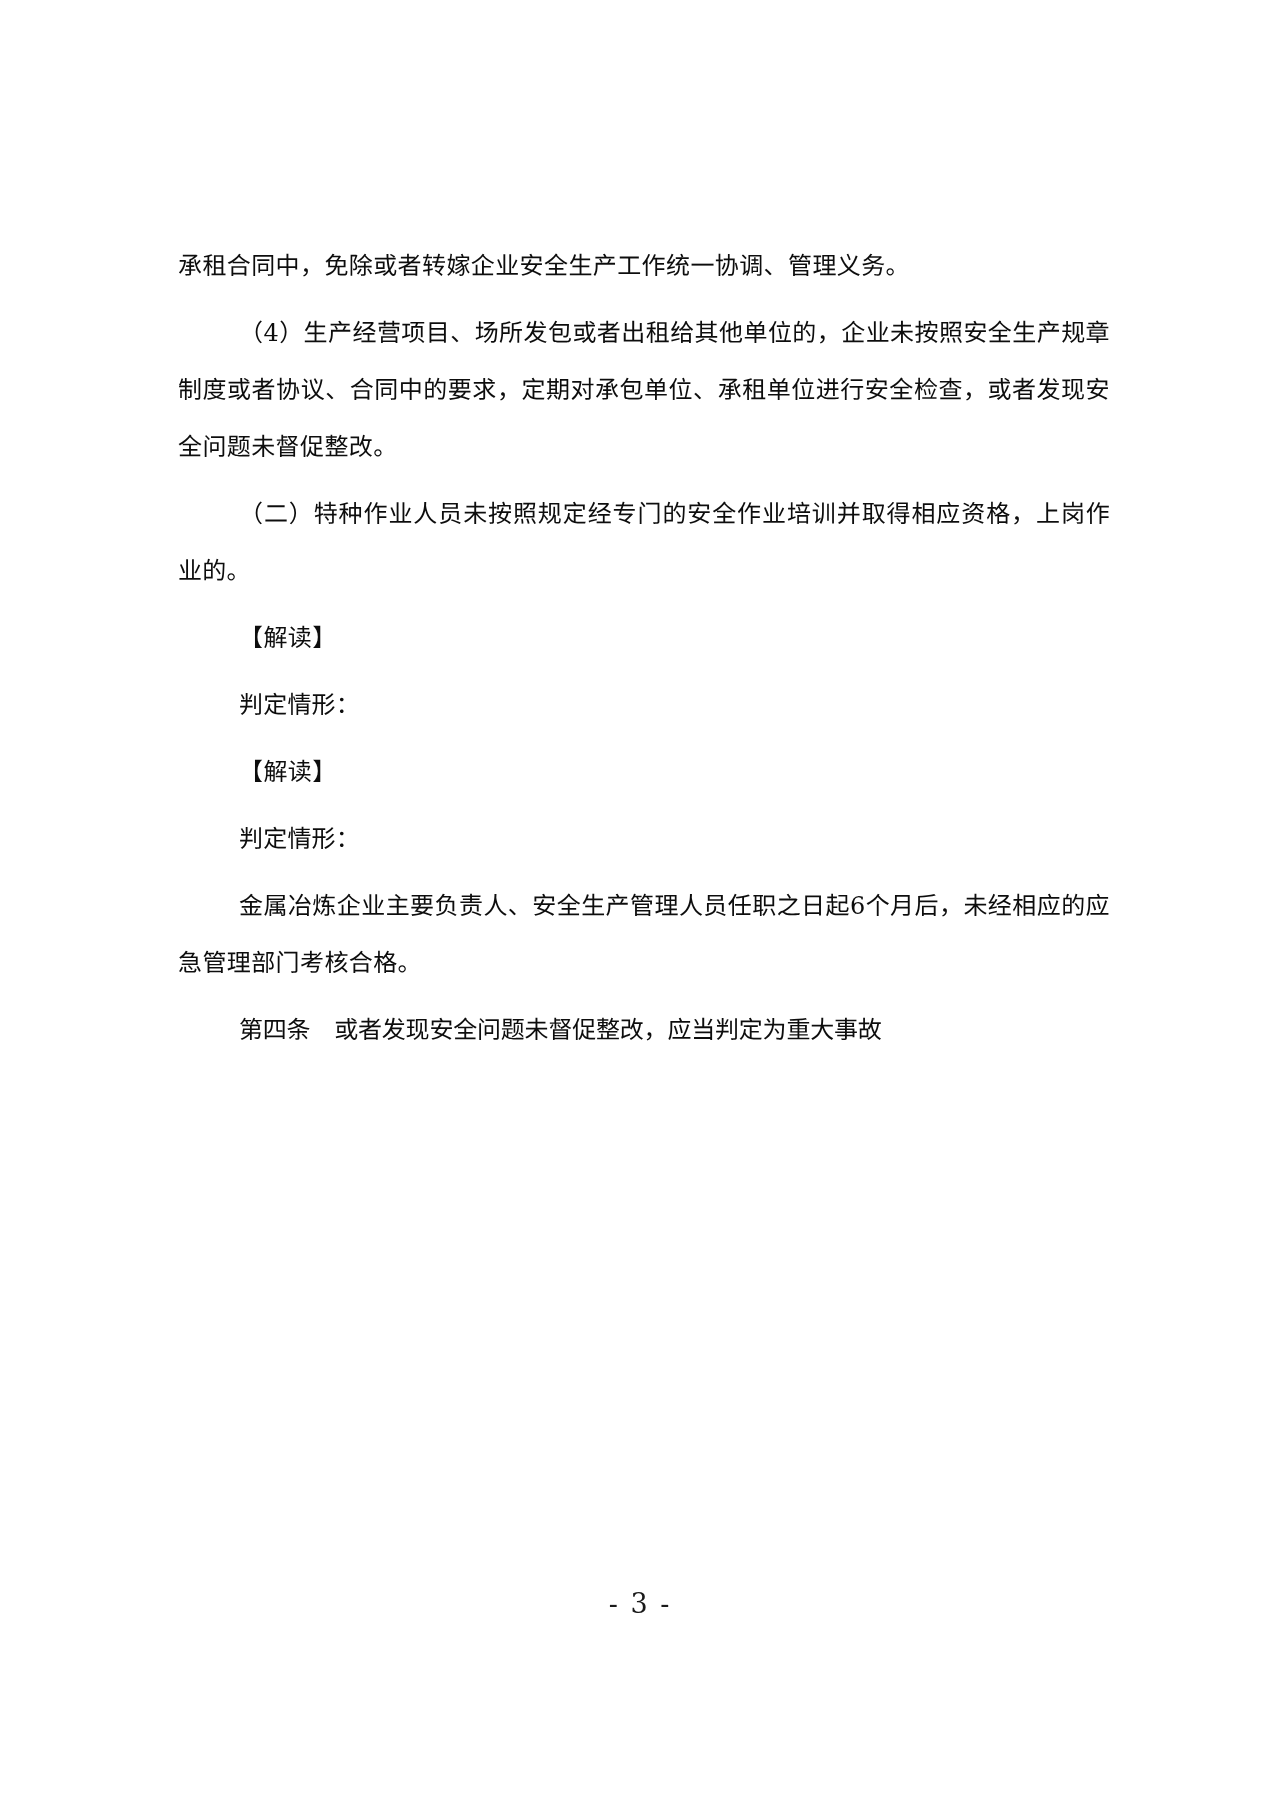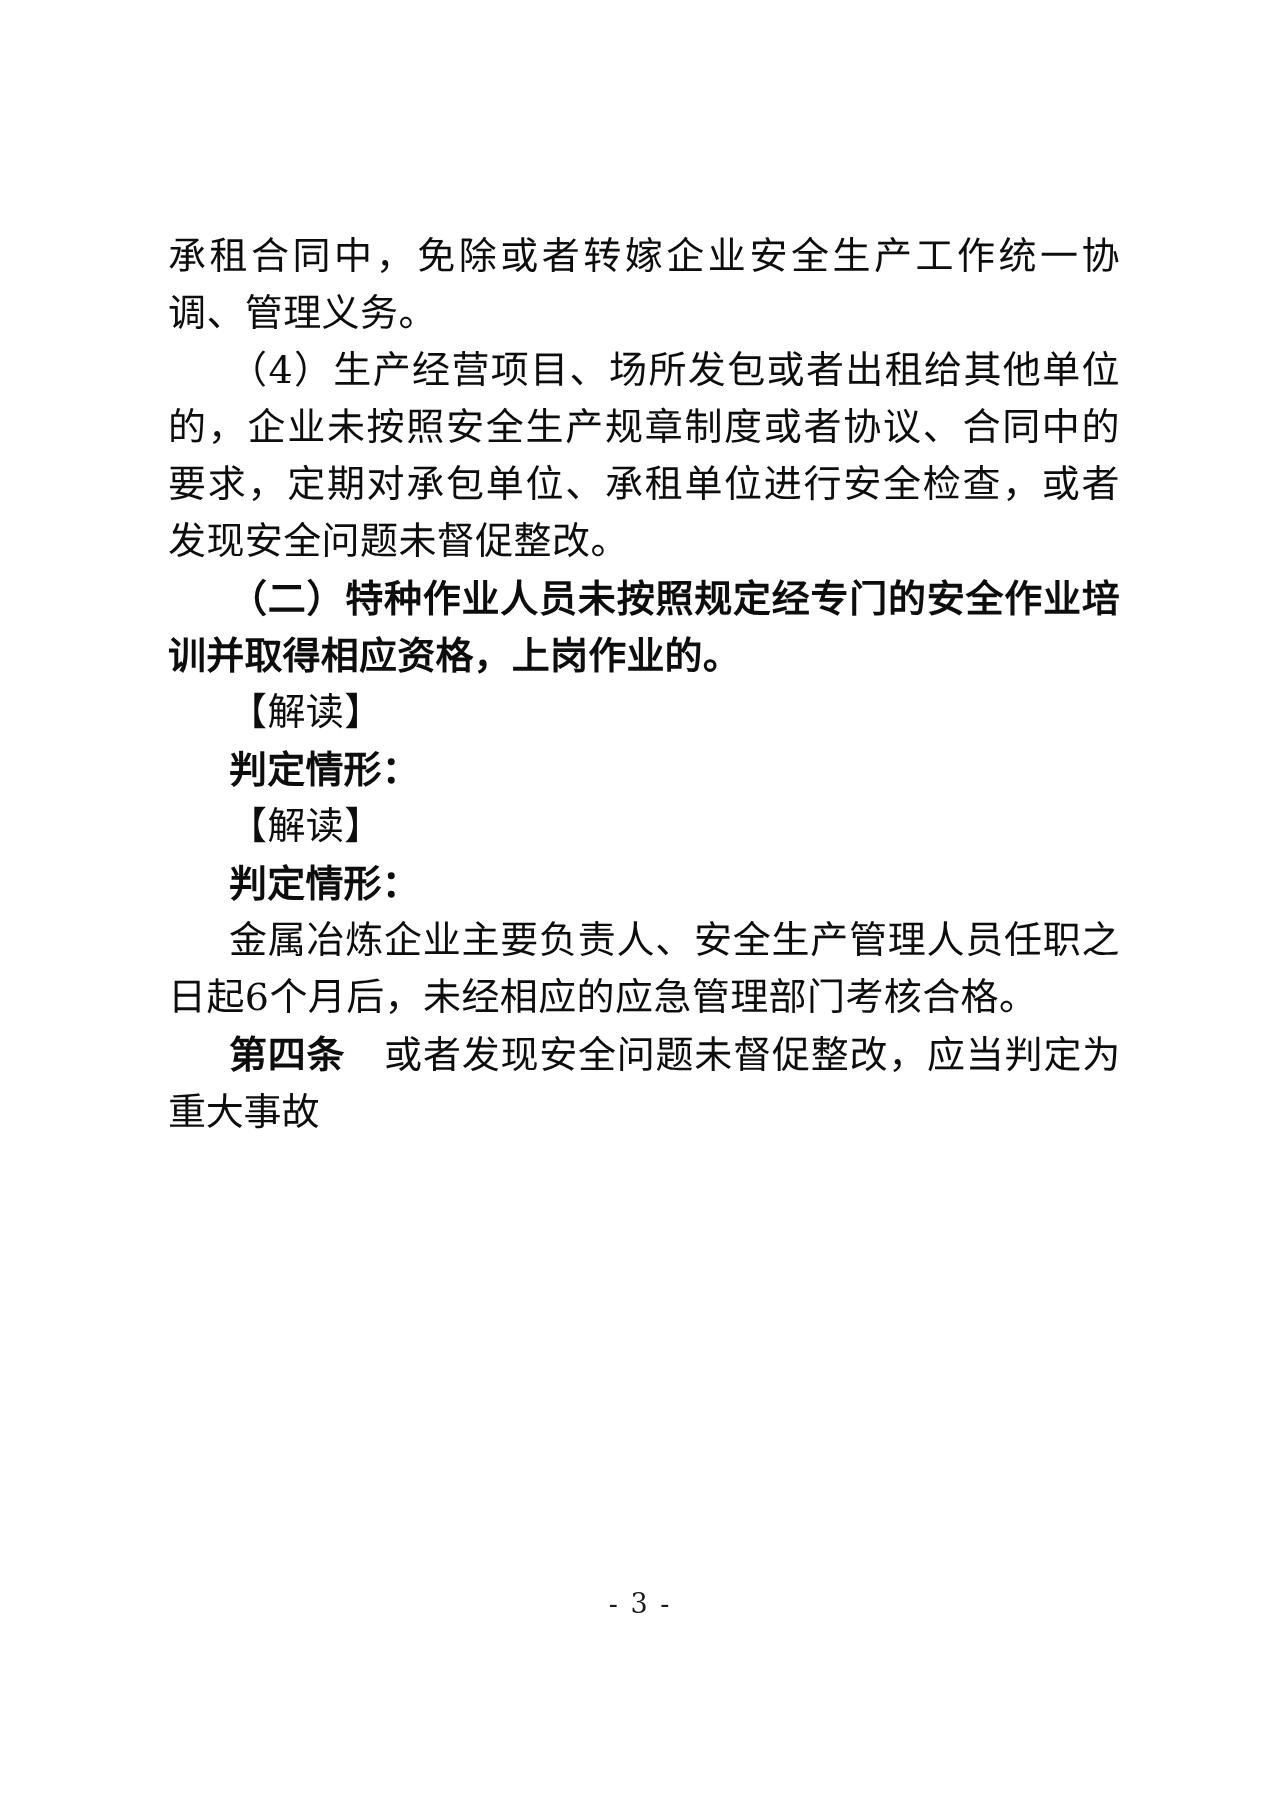--- a/index.html
+++ b/index.html
@@ -17,33 +17,33 @@
     font-family: "DejaVu Serif", "Liberation Serif", serif;
     color: #0d0d0d;
   }
   .content {
     position: absolute;
     left: 168px;
     top: 228px;
     width: 952px;
   }
   .para {
-    font-size: 38px;
+    font-size: 24px;
     line-height: 57px;
     letter-spacing: 0.4px;
     text-align: justify;
     text-justify: inter-ideograph;
-    margin: 0;
+    margin: 10px;
     white-space: pre-wrap;
   }
   .para.indent {
     text-indent: 61px;
   }
   .para.bold {
-    font-weight: bold;
+    font-weight: normal;
     letter-spacing: 0.2px;
   }
   .para.tight {
     letter-spacing: -0.2px;
   }
   .footer {
     position: absolute;
     left: 0;
     top: 1588px;
     width: 1280px;
@@ -74,19 +74,19 @@
 
 
 
 
     <p class="para indent">【解读】</p>
 
     <p class="para indent bold">判定情形：</p>
 
     <p class="para indent">金属冶炼企业主要负责人、安全生产管理人员任职之日起6个月后，未经相应的应急管理部门考核合格。</p>
 
-    <p class="para indent tight"><span class="bold" style="font-weight:bold">第四条</span><span>　或者发现安全问题未督促整改，应当判定为重大事故</span></p>
+    <p class="para indent tight"><span class="bold" style="font-weight:normal">第四条</span><span>　或者发现安全问题未督促整改，应当判定为重大事故</span></p>
 
   </div>
 
   <div class="footer">- 3 -</div>
 
 </div>
 
 </body></html>

